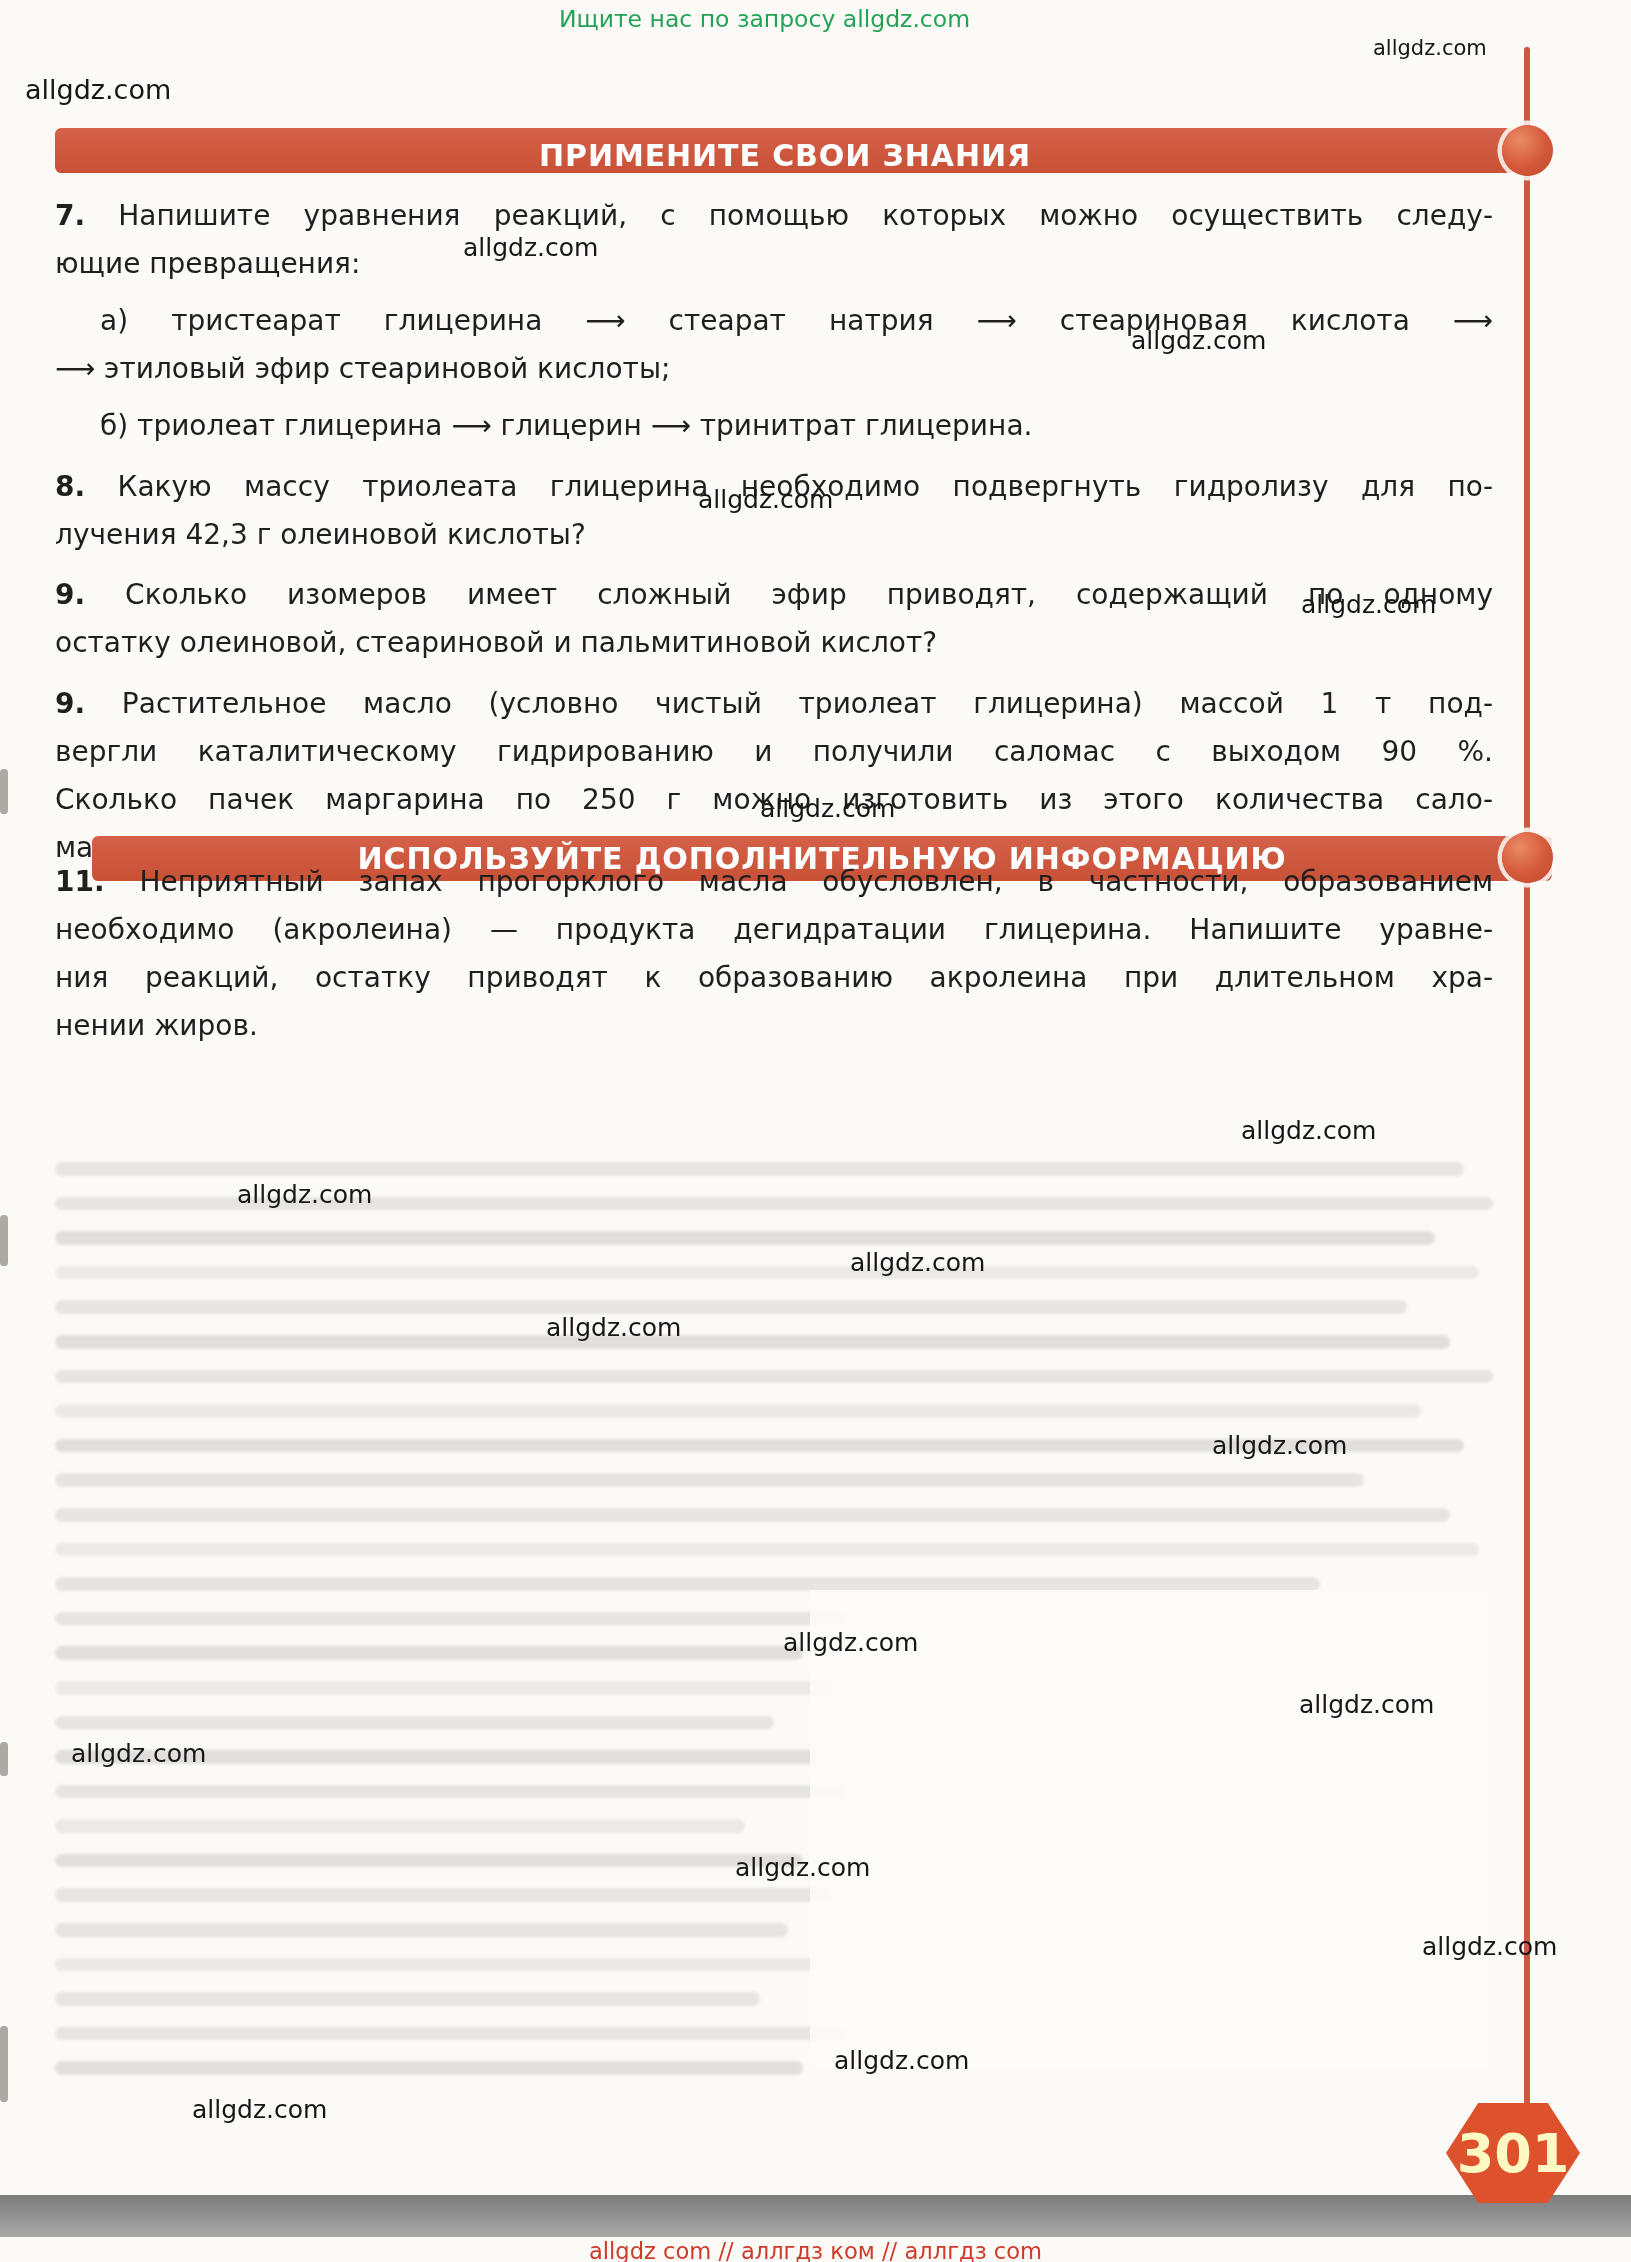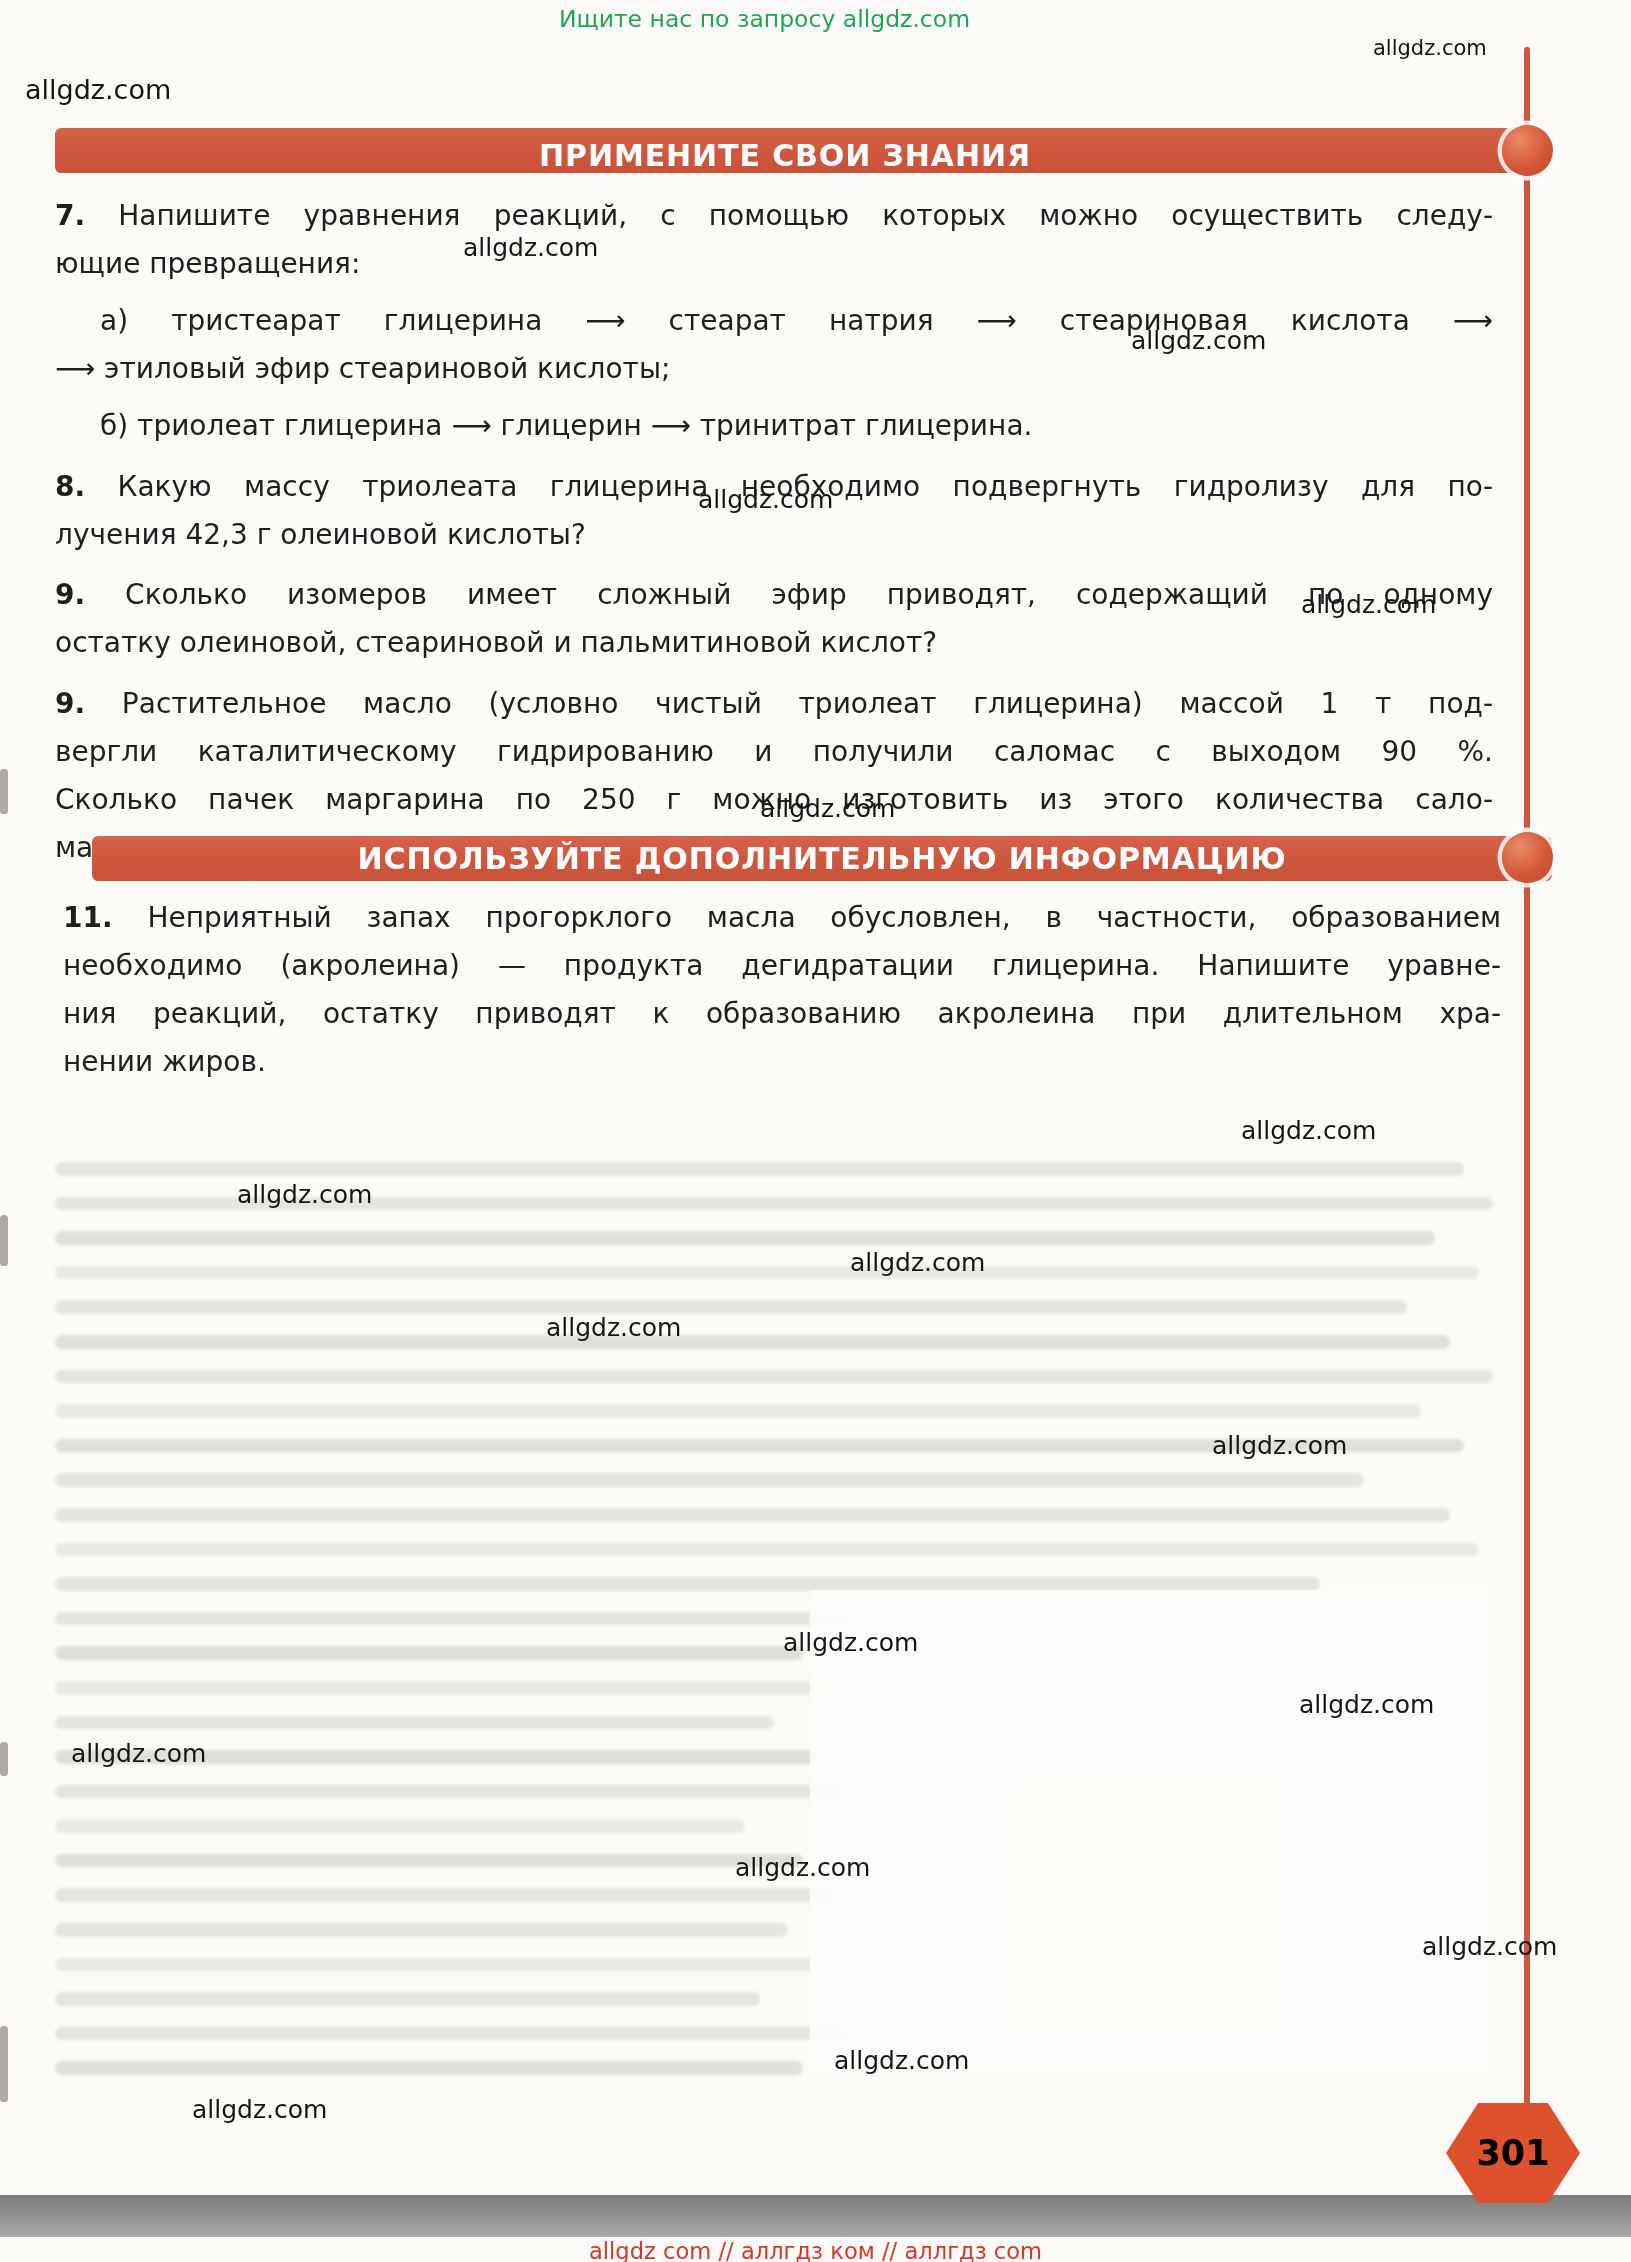--- a/index.html
+++ b/index.html
@@ -40,21 +40,21 @@
     z-index:4;
   }
   .node1 { top:125px; }
   .node2 { top:832px; }
 
   .content {
     position:absolute; left:55px; width:1438px;
     font-size:28px; line-height:48px; z-index:3;
   }
   .content1 { top:192px; }
-  .content2 { top:894px;margin-left:8px; }
+  .content2 { top:858px; }
 
   .ln { text-align:left; }
   .ln.j { text-align:justify; text-align-last:justify; }
   .num { font-weight:bold; }
   .ind { padding-left:45px; }
   .prob { margin-top:12.7px; }
   .prob:first-child { margin-top:0; }
   .sub { margin-top:9px; }
 
   .ghost { position:absolute; left:55px; top:1162px; width:1438px; z-index:1; }
@@ -74,21 +74,21 @@
     position:absolute; color:#161616; z-index:6; font-size:25px; white-space:nowrap;
   }
 
   .hexagon {
     position:absolute; left:1446px; top:2103px; width:134px; height:100px;
     background:#de512d;
     clip-path:polygon(24% 0%,76% 0%,100% 50%,76% 100%,24% 100%,0% 50%);
     display:flex; align-items:center; justify-content:center;
     z-index:5;
   }
-  .hexagon span { color:#000000; font-weight:bold; font-size:35px; }
+  .hexagon span { color:#fef9c3; font-weight:bold; font-size:54px; }
 
   .bottom-bar {
     position:absolute; left:0; top:2195px; width:1631px; height:42px;
     background:linear-gradient(180deg,#7c7c7c,#a9a9a9); z-index:3;
   }
 
   .footer {
     position:absolute; left:0; top:2238px; width:1631px; text-align:center;
     font-size:22.6px; color:#cf3a2a; z-index:4;
   }

